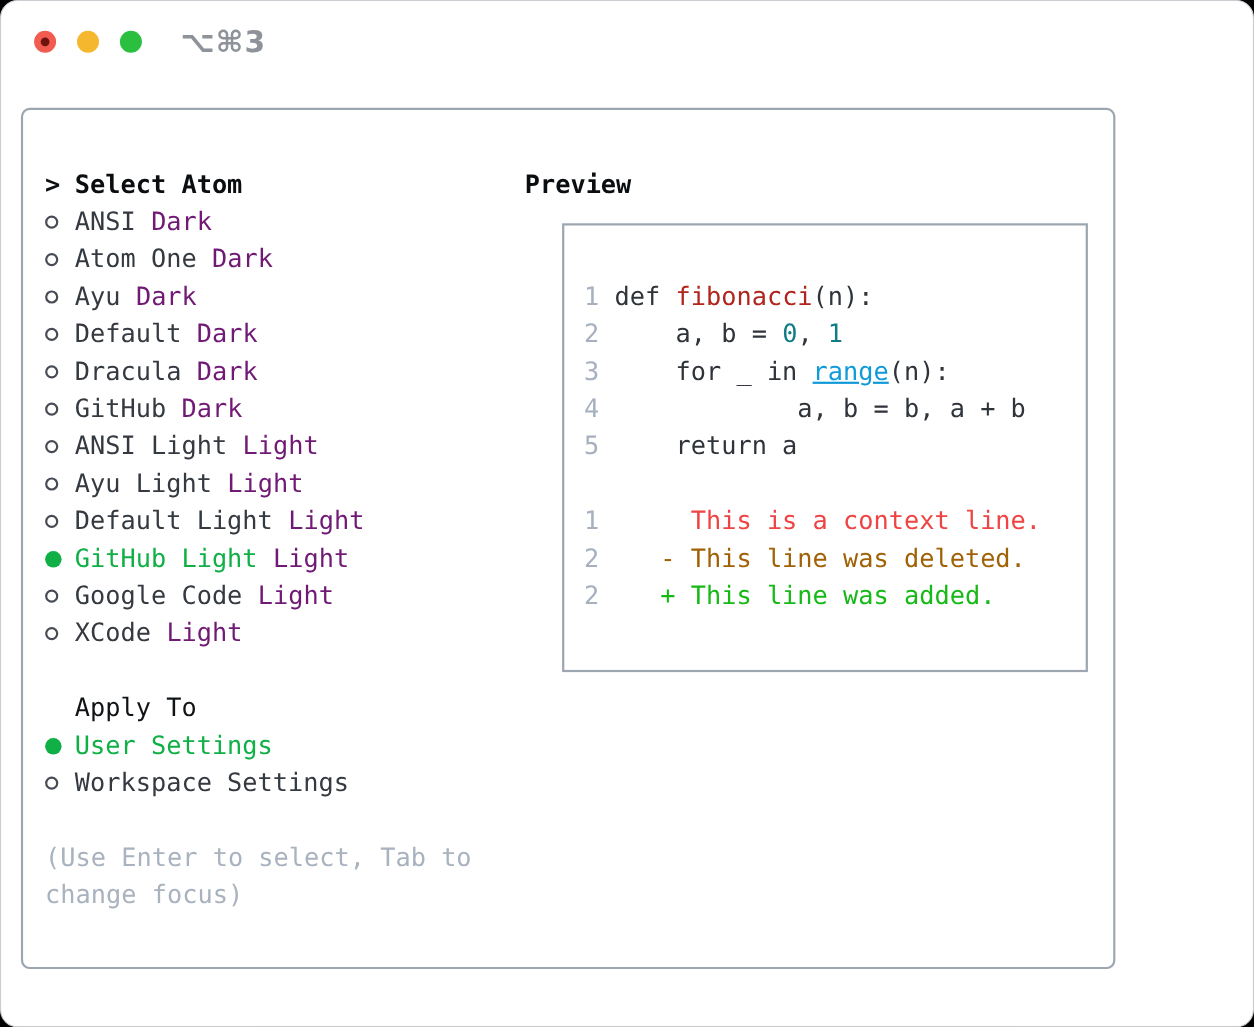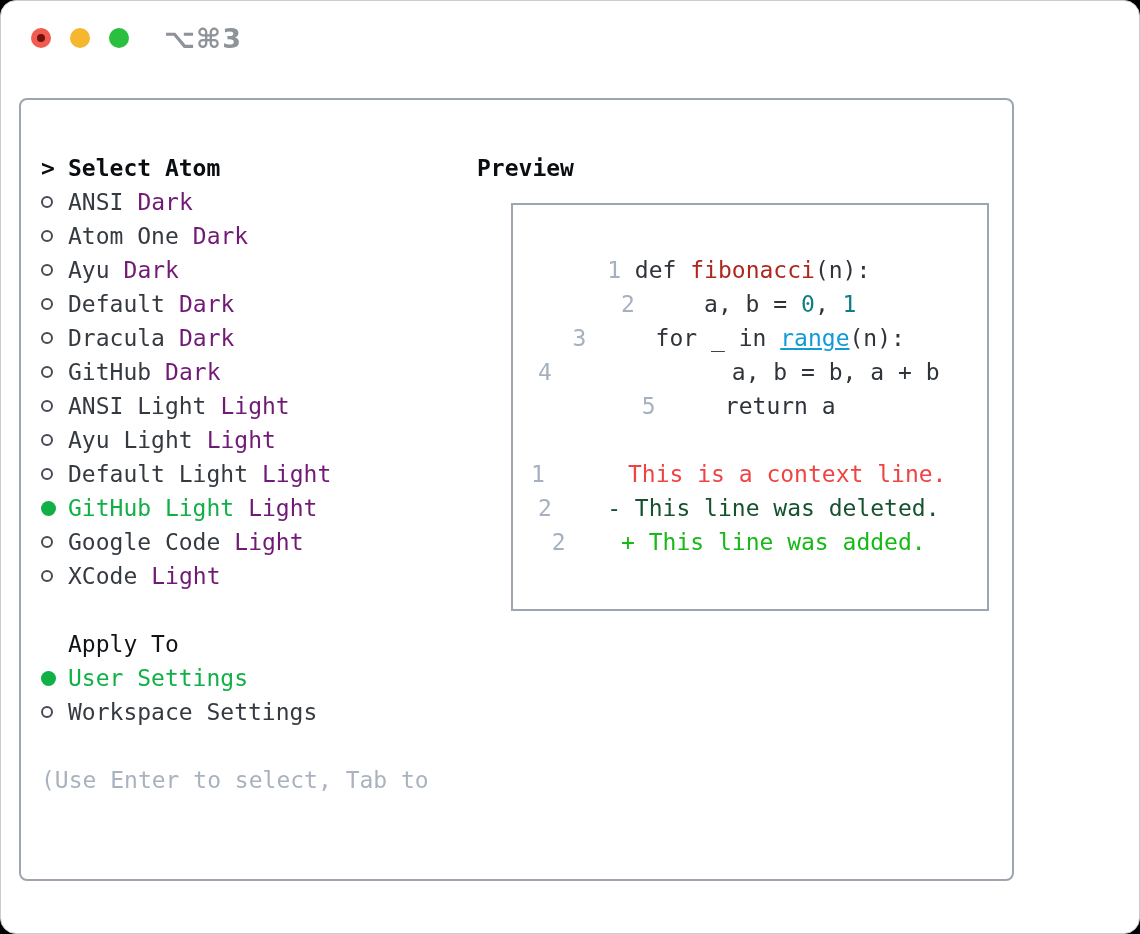--- a/index.html
+++ b/index.html
@@ -41,28 +41,28 @@
   .spacer { height:34px; }
   .hint { color:#a9b2bf; white-space:pre; }
 
   
   .preview-hdr { position:absolute; left:456px; top:51px; height:34px; line-height:34px; font-size:23px; font-weight:bold; color:#0b0e11; }
   .preview-box {
     position:absolute; left:490px; top:103px; width:478px; height:408px;
     border:2px solid #9ca5b0; box-sizing:border-box; background:#fff;
   }
   .code { position:absolute; left:18px; top:48px; font-size:23px; line-height:34px; white-space:pre; }
-  .code-line { height:34px;text-align:center; }
+  .code-line { height:34px; }
   .ln { color:#a6b0bf; }
   .tok-plain   { color:#2f343b; }
   .tok-func    { color:#b0251c; }
   .tok-num     { color:#0f7d85; }
   .tok-builtin { color:#109bd8;text-decoration:underline; }
   .tok-ctx     { color:#ef4444; }
-  .tok-del     { color:#14532d; }
+  .tok-del     { color:#a16207; }
   .tok-add     { color:#16b916; }
 </style>
 </head>
 <body>
 
 <div class="stage">
   <div class="window">
 
     <div class="titlebar">
       <span class="dot red">
@@ -104,20 +104,21 @@
         </div>
 
         <div id="apply-list">
             <div class="row selected"><span class="bcol"><span class="bullet"></span></span><span class="name">User Settings</span></div>
             <div class="row"><span class="bcol"><span class="bullet"></span></span><span class="name">Workspace Settings</span></div>
           </div>
 
         <div class="spacer"></div>
 
         <div class="hint">(Use Enter to select, Tab to</div>
+        <div class="hint">change focus)</div>
       </div>
 
       <div class="preview-hdr">Preview</div>
 
       <div class="preview-box">
         <div class="code" id="code-block"><div class="code-line"><span class="ln">1 </span><span class="tok-plain">def </span><span class="tok-func">fibonacci</span><span class="tok-plain">(n):</span></div><div class="code-line"><span class="ln">2 </span><span class="tok-plain">    a, b = </span><span class="tok-num">0</span><span class="tok-plain">, </span><span class="tok-num">1</span></div><div class="code-line"><span class="ln">3 </span><span class="tok-plain">    for _ in </span><span class="tok-builtin">range</span><span class="tok-plain">(n):</span></div><div class="code-line"><span class="ln">4 </span><span class="tok-plain">            a, b = b, a + b</span></div><div class="code-line"><span class="ln">5 </span><span class="tok-plain">    return a</span></div><div class="code-line"><span class="ln"> </span></div><div class="code-line"><span class="ln">1 </span><span class="tok-ctx">     This is a context line.</span></div><div class="code-line"><span class="ln">2 </span><span class="tok-del">   - This line was deleted.</span></div><div class="code-line"><span class="ln">2 </span><span class="tok-add">   + This line was added.</span></div></div>
       </div>
 
     </div>
   </div>

